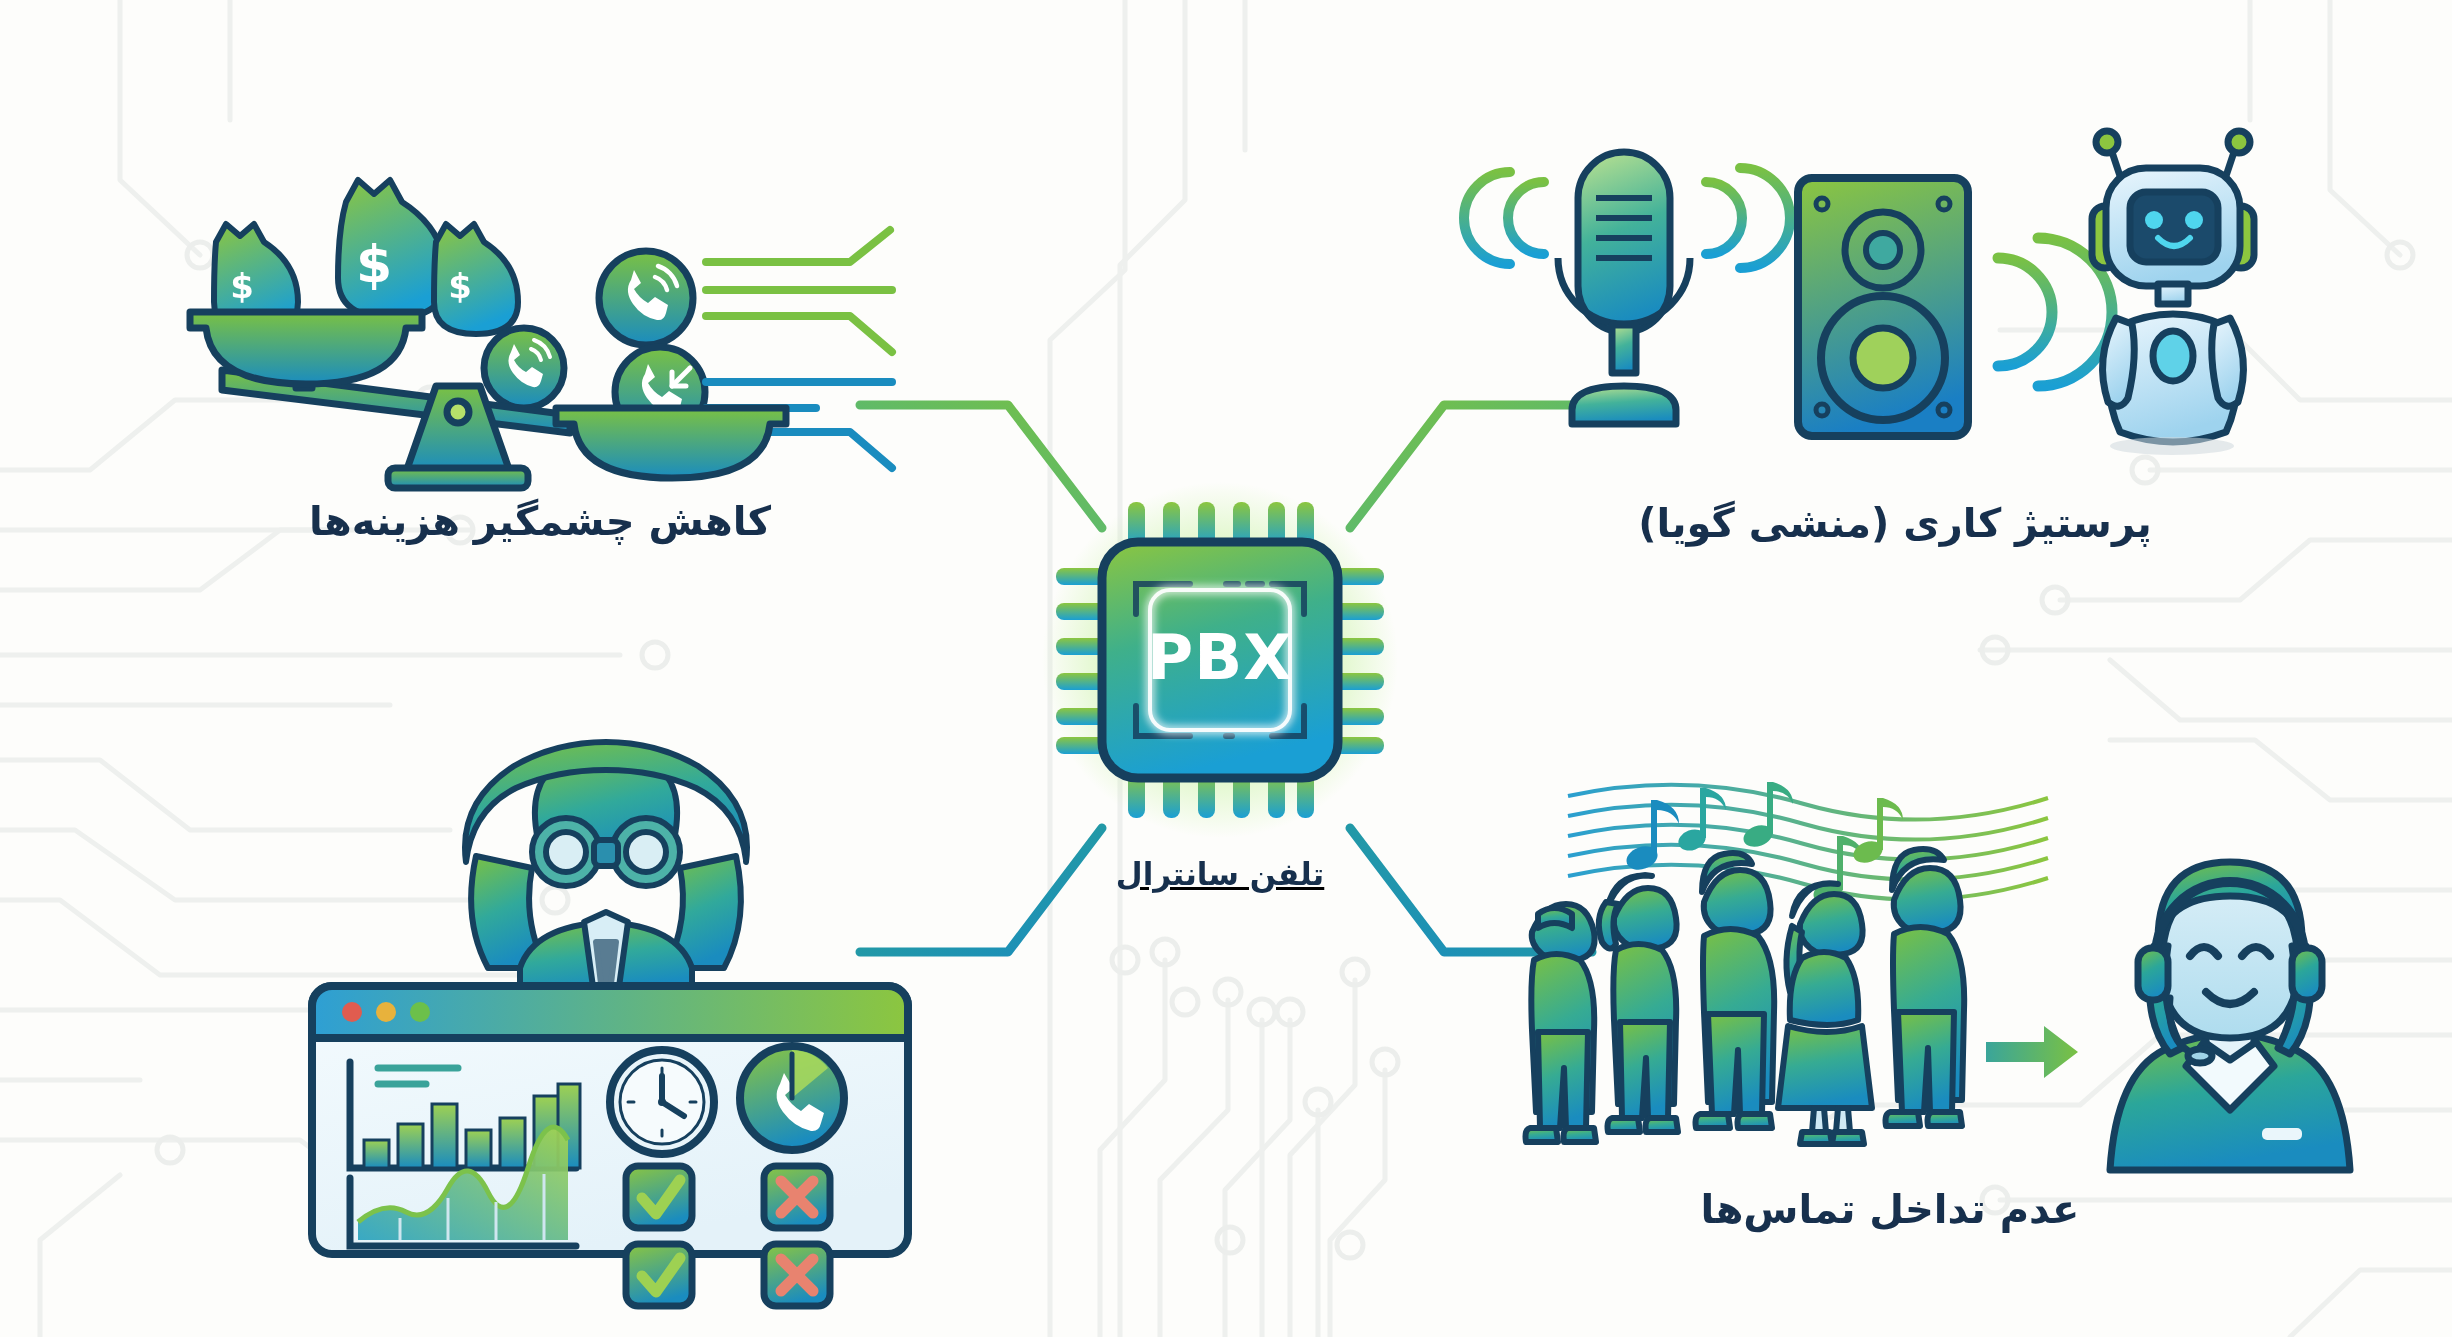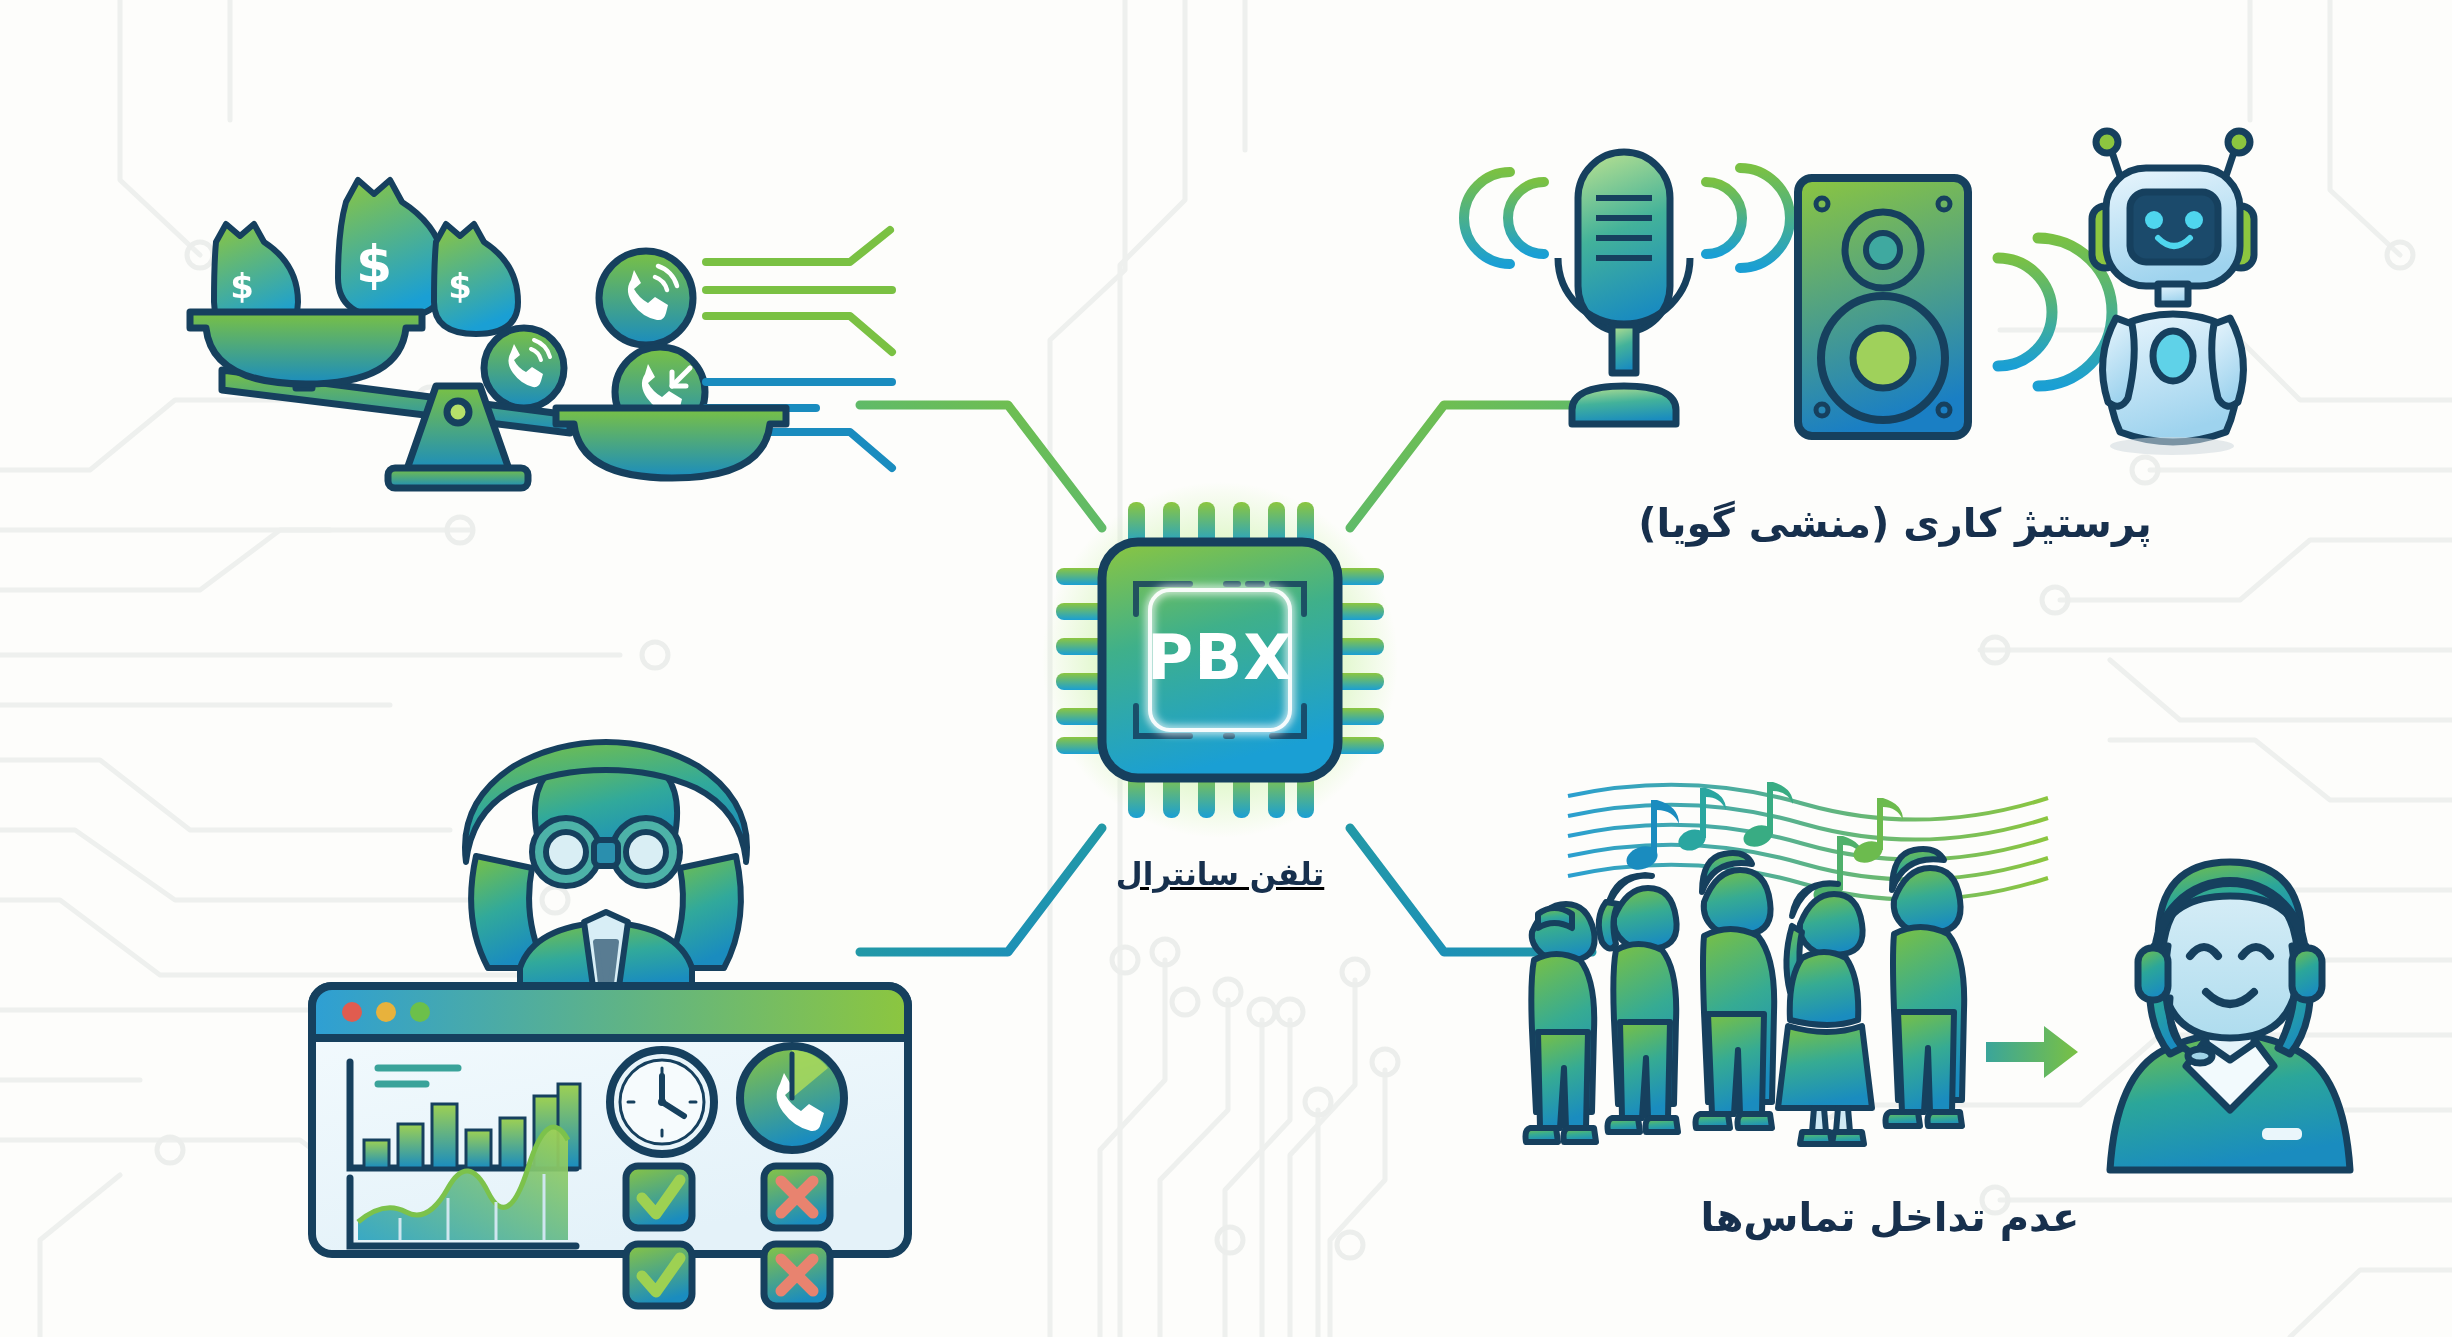--- a/index.html
+++ b/index.html
@@ -38,21 +38,21 @@
 
   #node-cost .label,
   #node-prestige .label,
   #node-staff .label,
   #node-calls .label{font-size:40px;}
   #node-center .label{font-size:31px;}
 
   #node-cost .label   {margin-top:18px;}
   #node-prestige .label{margin-top:30px;}
   #node-staff .label  {margin-top:22px;}
-  #node-calls .label  {margin-top:14px;}
+  #node-calls .label  {margin-top:6px;}
   #node-center .label {margin-top:16px;}
 
   
   #logo{position:absolute;left:1050px;top:368px;width:350px;height:110px;z-index:4;}
 
   svg{display:block;overflow:visible;}
 </style>
 </head>
 <body>
 
@@ -314,20 +314,21 @@
           <rect x="500" y="290" width="16" height="62" fill="url(#gb2)"></rect>
 
           <path d="M406 288 L636 288 L636 304 L620 304 q-6 54 -98 54 q-92 0 -98 -54 L406 304 Z" fill="url(#gb2)"></path>
 
           <path d="M286 266 L330 266 L360 352 L256 352 Z" fill="url(#gb2)"></path>
           <rect x="238" y="348" width="140" height="20" rx="7" fill="url(#gb2)"></rect>
           <circle cx="308" cy="292" r="11" fill="#b6e06a"></circle>
         </g>
       </svg>
     </div>
+    <div class="label">کاهش چشمگیر هزینه‌ها</div>
   </div>
 
   <div class="node" id="node-prestige">
     <div class="art">
       <svg viewBox="0 0 790 360" width="790" height="360">
         <defs>
           <linearGradient id="micG" x1="0" y1="0" x2="0.2" y2="1">
             <stop offset="0" stop-color="#bfe38f"></stop>
               <stop offset="0.5" stop-color="#43b29a"></stop>
               <stop offset="1" stop-color="#1a8cbf"></stop>

